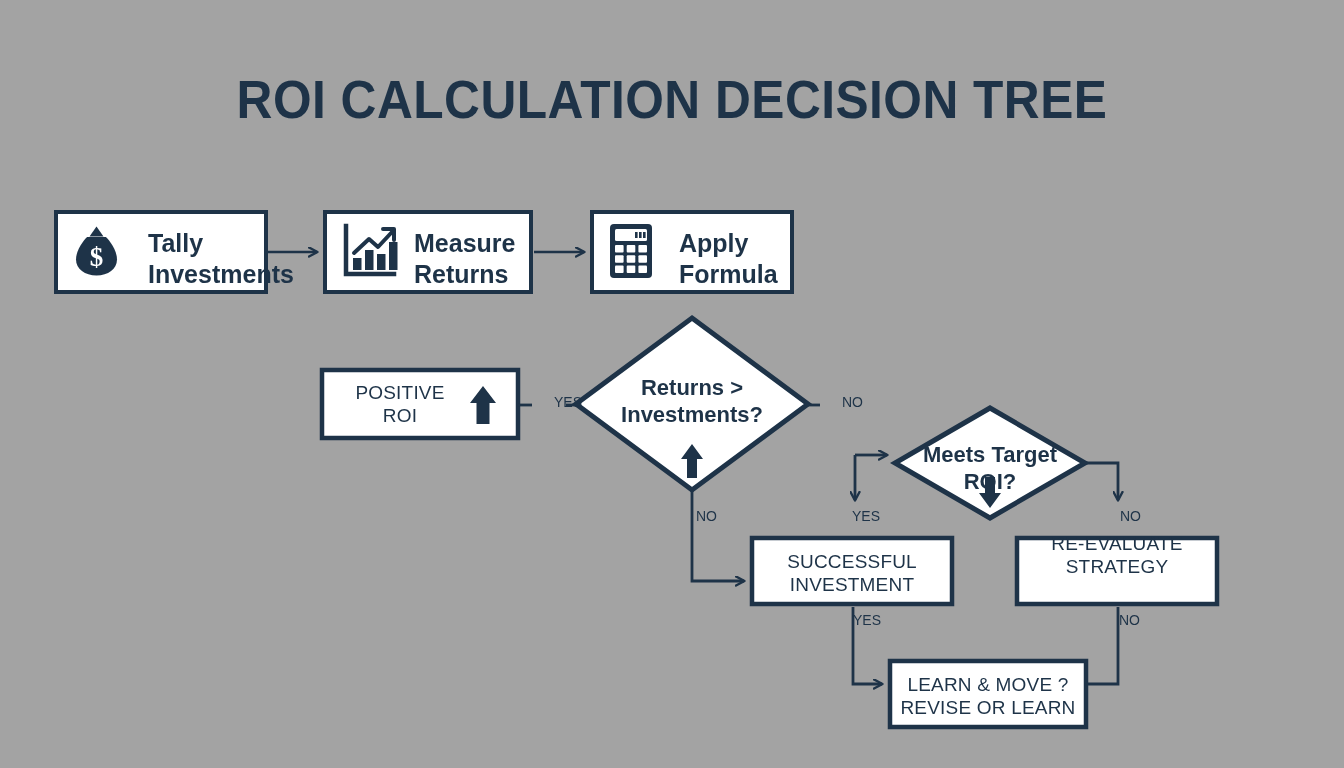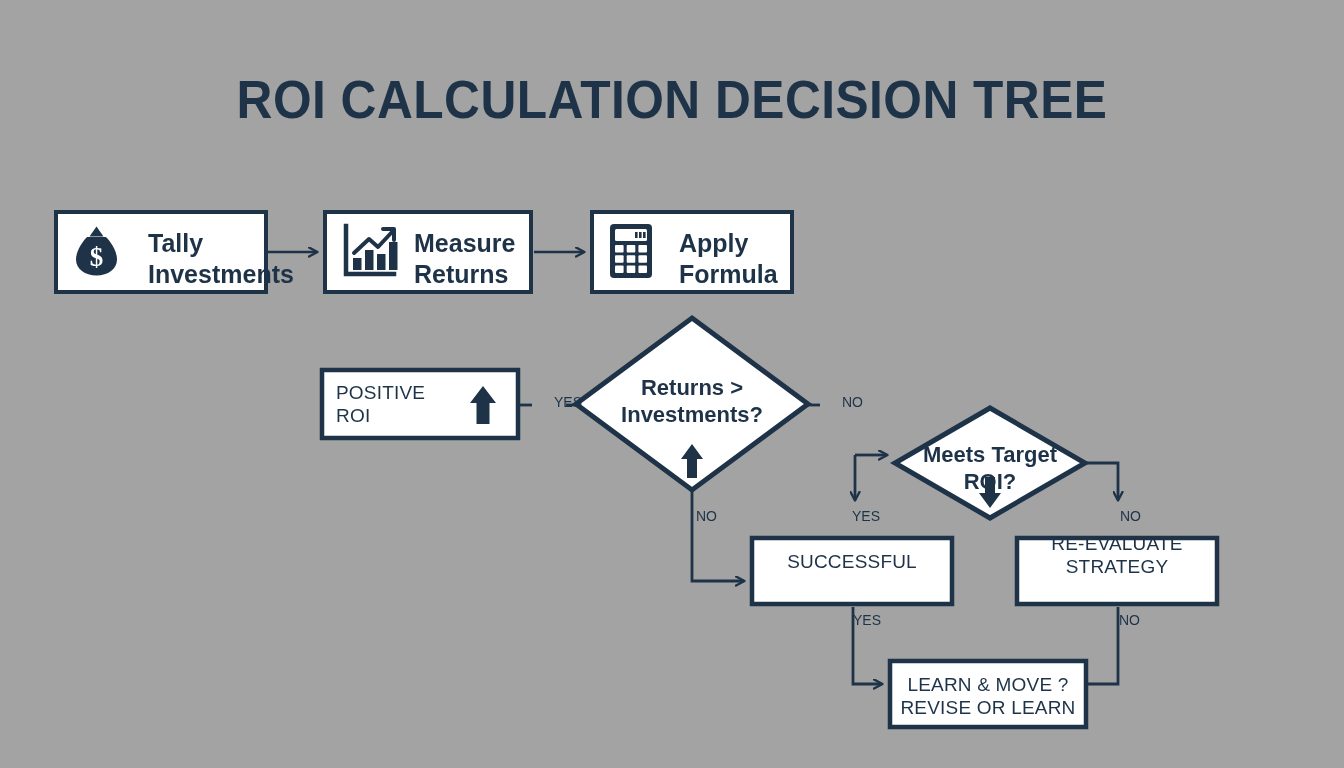--- a/index.html
+++ b/index.html
@@ -184,27 +184,28 @@
   <div class="node-label diamond-label" style="left:592px; top:375px; width:200px;">
     <div>Returns &gt;</div>
     <div>Investments?</div>
   </div>
 
   <div class="node-label diamond-label" style="left:900px; top:442px; width:180px;">
     <div>Meets Target</div>
     <div>ROI?</div>
   </div>
 
-  <div class="node-label result-label" style="left:336px; top:381px; width:128px; text-align:left;">
+  <div class="node-label result-label" style="left:336px; top:381px; width:128px; text-align:center;">
     <div>POSITIVE</div>
     <div>ROI</div>
   </div>
 
   <div class="node-label result-label" style="left:752px; top:550px; width:200px;">
     <div>SUCCESSFUL</div>
+    <div>INVESTMENT</div>
   </div>
 
   <div class="node-label result-label" style="left:1017px; top:532px; width:200px;">
     <div>RE-EVALUATE</div>
     <div>STRATEGY</div>
   </div>
 
   <div class="node-label result-label" style="left:890px; top:673px; width:196px;">
     <div>LEARN &amp; MOVE ?</div>
     <div>REVISE OR LEARN</div>

